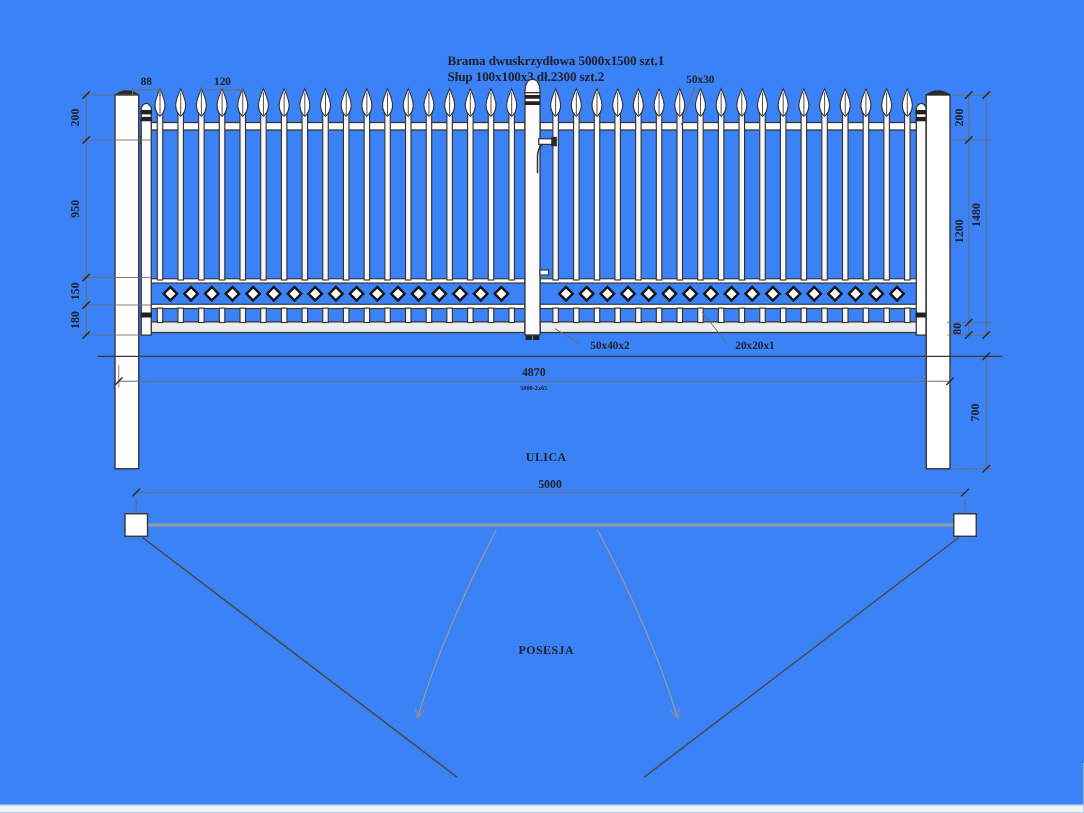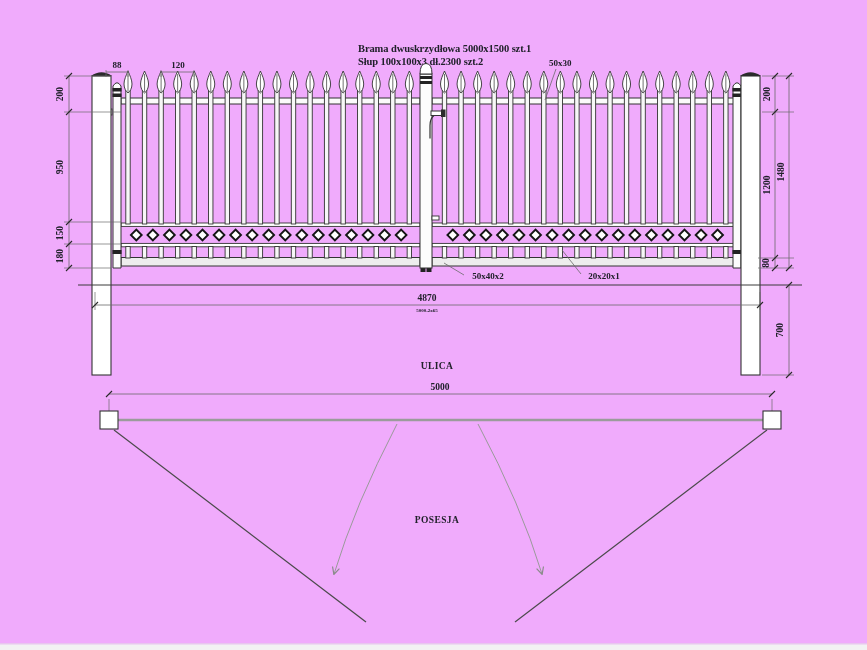--- a/index.html
+++ b/index.html
@@ -1,16 +1,16 @@
 <!DOCTYPE html>
 <html><head>
 <meta charset="utf-8">
 <style>
   html,body{margin:0;padding:0;background:#ffffff;}
-  .page{position:relative;width:867px;height:650px;background:#f0abfc;overflow:hidden;
+  .page{position:relative;width:867px;height:650px;background:#3b82f6;overflow:hidden;
         font-family:"Liberation Serif","DejaVu Serif",serif;text-align:center;}
   svg{display:block;}
   text{fill:#21212b;font-family:"Liberation Serif","DejaVu Serif",serif;font-weight:bold;}
   .t-title{font-size:10.5px;letter-spacing:-0.1px;}
   .t-dim{font-size:9.5px;}
   .t-dim-sm{font-size:9px;}
   .t-note{font-size:5px;}
   .t-zone{font-size:9.5px;letter-spacing:0.4px;}
   .dim{stroke:#6b6b6b;stroke-width:0.8;fill:none;}
   .ext{stroke:#6b6b6b;stroke-width:0.7;fill:none;}

